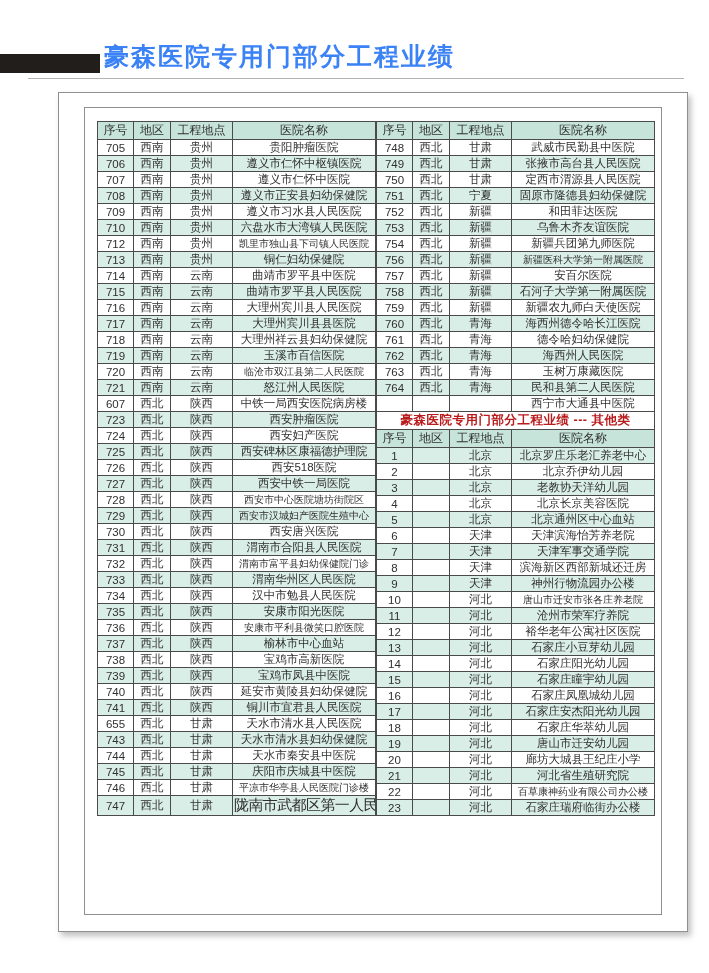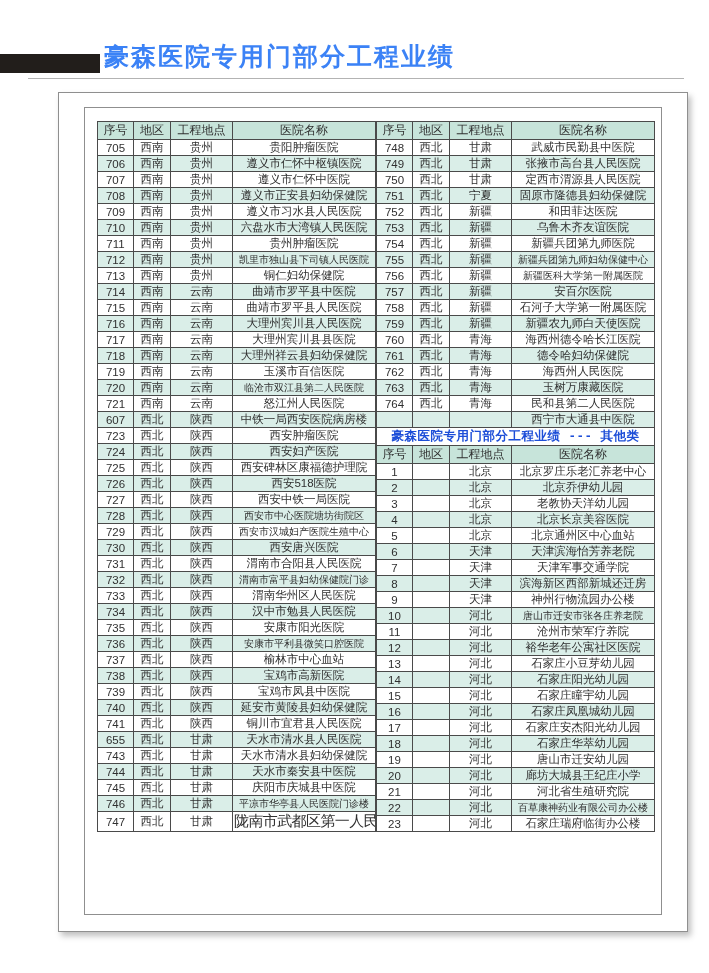--- a/index.html
+++ b/index.html
@@ -43,23 +43,22 @@
   col.c-name { width:143px; }
   .projects-table td, .projects-table th {
     border:1px solid #4a4a4a; text-align:center; vertical-align:middle;
     font-size:11.5px; font-weight:normal; color:#303030;
     padding:0 1px; overflow:hidden; white-space:nowrap;
   }
   tbody tr:nth-child(odd) td, tbody tr:nth-child(odd) th { background:#daeee8; }
   tbody tr:nth-child(even) td, tbody tr:nth-child(even) th { background:#ffffff; }
   tbody tr.header-row th { background:#c7e4da; font-size:12px; }
   tbody tr.subtitle-row td {
-    background:#ffffff; color:#1d4ed8; font-weight:bold; font-size:12.5px;
+    background:#ffffff; color:#b91c1c; font-weight:bold; font-size:12.5px;
     letter-spacing:0.5px;
-    font-family:Liberation Mono, monospace;
   }
   td.sm { font-size:10px;margin-left:22px; }
   td.xs { font-size:15px; letter-spacing:-0.6px; }
 </style>
 </head>
 <body>
 
 <div class="title-accent-bar"></div>
 <div class="page-title">豪森医院专用门部分工程业绩</div>
 <div class="divider-line"></div>
@@ -111,26 +110,20 @@
               <td>贵州</td>
               <td>遵义市习水县人民医院</td>
             </tr>
             <tr>
               <td>710</td>
               <td>西南</td>
               <td>贵州</td>
               <td>六盘水市大湾镇人民医院</td>
             </tr>
             <tr>
-              <td>711</td>
-              <td>西南</td>
-              <td>贵州</td>
-              <td>贵州肿瘤医院</td>
-            </tr>
-            <tr>
               <td>712</td>
               <td>西南</td>
               <td>贵州</td>
               <td class="sm">凯里市独山县下司镇人民医院</td>
             </tr>
             <tr>
               <td>713</td>
               <td>西南</td>
               <td>贵州</td>
               <td>铜仁妇幼保健院</td>
@@ -391,26 +384,20 @@
               <td>新疆</td>
               <td>乌鲁木齐友谊医院</td>
             </tr>
             <tr>
               <td>754</td>
               <td>西北</td>
               <td>新疆</td>
               <td>新疆兵团第九师医院</td>
             </tr>
             <tr>
-              <td>755</td>
-              <td>西北</td>
-              <td>新疆</td>
-              <td class="sm">新疆兵团第九师妇幼保健中心</td>
-            </tr>
-            <tr>
               <td>756</td>
               <td>西北</td>
               <td>新疆</td>
               <td class="sm">新疆医科大学第一附属医院</td>
             </tr>
             <tr>
               <td>757</td>
               <td>西北</td>
               <td>新疆</td>
               <td>安百尔医院</td>

